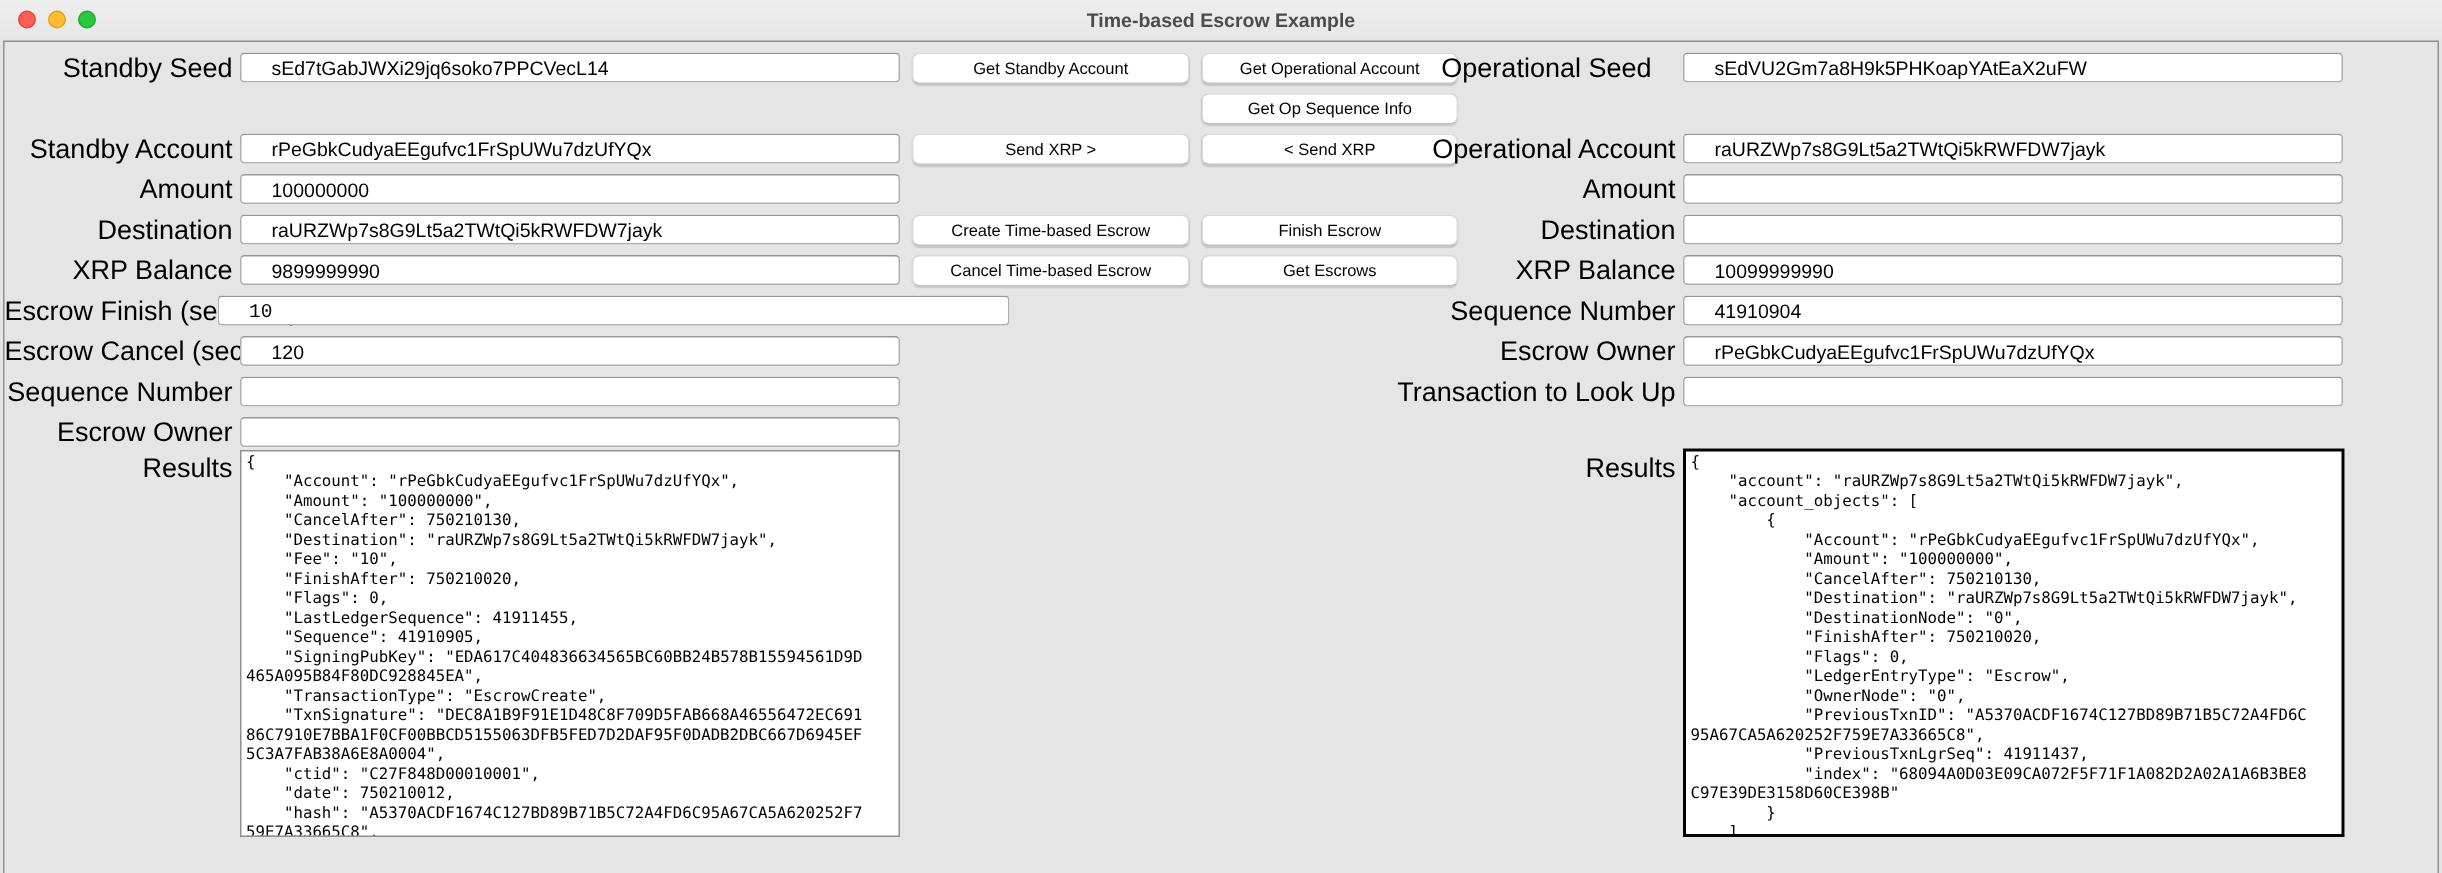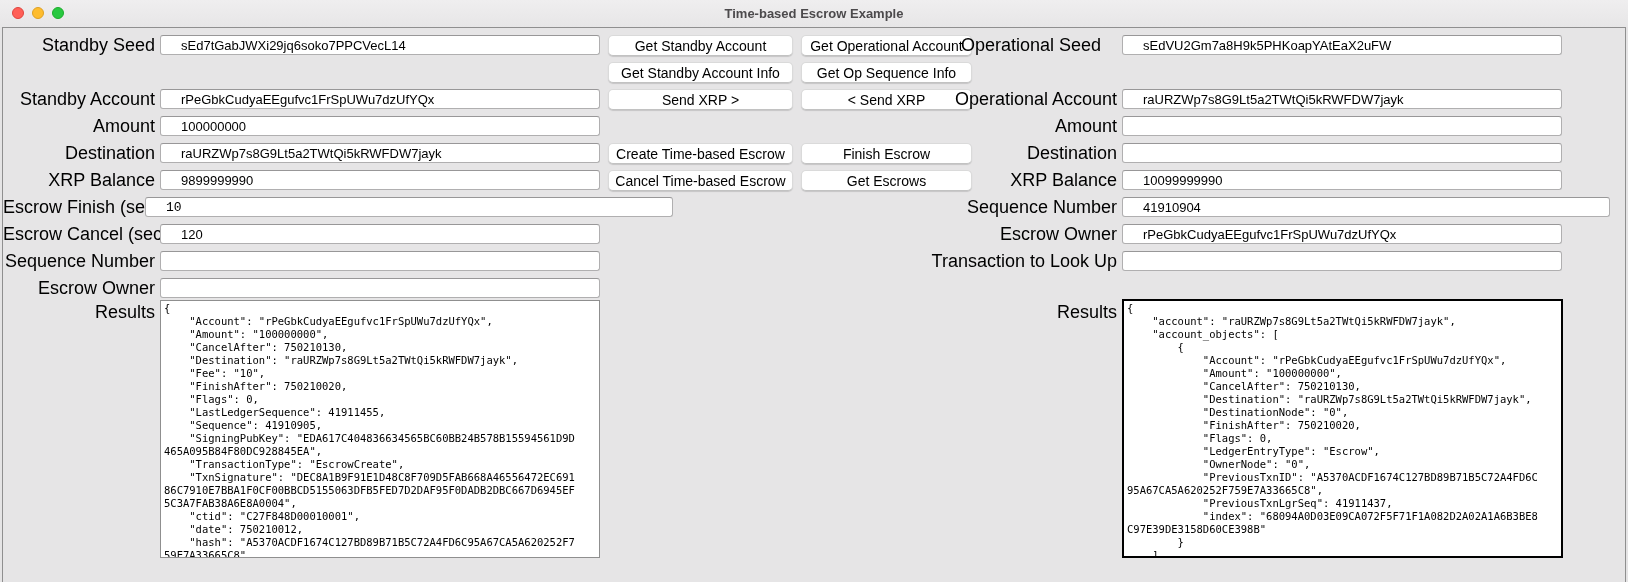--- a/index.html
+++ b/index.html
@@ -33,21 +33,21 @@
     position:absolute;height:20px;box-sizing:border-box;margin:0;
     background:#fff;border:1px solid #b0afb0;border-top-color:#989798;
     border-radius:3px;padding:0 20px;
     font-family:"Liberation Sans",sans-serif;font-size:13px;color:#000;
     outline:none;
   }
   .btn{
     position:absolute;height:21px;box-sizing:border-box;margin:0;
     background:#fff;border:1px solid #dadada;border-bottom-color:#c2c2c2;
     border-radius:5px;box-shadow:0 1px 1px rgba(0,0,0,0.14);
-    font-family:"Liberation Sans",sans-serif;font-size:14px;color:#000;
+    font-family:"Liberation Sans",sans-serif;font-size:11px;color:#000;
     text-align:center;padding:0;cursor:default;
   }
   .results{
     position:absolute;box-sizing:border-box;margin:0;
     background:#fff;border:1px solid #8f8f8f;
     font-family:"DejaVu Sans Mono","Liberation Mono",monospace;
     font-size:10.5px;line-height:13px;color:#000;
     padding:1px 3px;white-space:pre-wrap;word-break:break-all;
     resize:none;overflow:hidden;outline:none;
   }
@@ -112,21 +112,20 @@
 86C7910E7BBA1F0CF00BBCD5155063DFB5FED7D2DAF95F0DADB2DBC667D6945EF
 5C3A7FAB38A6E8A0004",
     "ctid": "C27F848D00010001",
     "date": 750210012,
     "hash": "A5370ACDF1674C127BD89B71B5C72A4FD6C95A67CA5A620252F7
 59E7A33665C8",</textarea>
 
   <button class="btn" style="left:605px;top:7px;width:185px">Get Standby Account</button>
   <button class="btn" style="left:798px;top:7px;width:171px">Get Operational Account</button>
 
-  <button class="btn" style="left:605px;top:34px;width:185px">Get Standby Account Info</button>
   <button class="btn" style="left:798px;top:34px;width:171px">Get Op Sequence Info</button>
 
   <button class="btn" style="left:605px;top:61px;width:185px">Send XRP &gt;</button>
   <button class="btn" style="left:798px;top:61px;width:171px">&lt; Send XRP</button>
 
   <button class="btn" style="left:605px;top:115px;width:185px">Create Time-based Escrow</button>
   <button class="btn" style="left:798px;top:115px;width:171px">Finish Escrow</button>
 
   <button class="btn" style="left:605px;top:142px;width:185px">Cancel Time-based Escrow</button>
   <button class="btn" style="left:798px;top:142px;width:171px">Get Escrows</button>
@@ -140,21 +139,21 @@
   <div class="lbl" style="left:864px;top:88px;width:250px">Amount</div>
   <input class="field" style="left: 1119px; top: 88px; width: 440px;" value="">
 
   <div class="lbl" style="left:864px;top:115px;width:250px">Destination</div>
   <input class="field" style="left: 1119px; top: 115px; width: 440px;" value="">
 
   <div class="lbl" style="left:864px;top:142px;width:250px">XRP Balance</div>
   <input class="field" style="left: 1119px; top: 142px; width: 440px;" value="10099999990">
 
   <div class="lbl" style="left:864px;top:169px;width:250px">Sequence Number</div>
-  <input class="field" style="left: 1119px; top: 169px; width: 488px;" value="41910904">
+  <input class="field" style="left: 1119px; top: 169px; width: 440px;" value="41910904">
 
   <div class="lbl" style="left:864px;top:196px;width:250px">Escrow Owner</div>
   <input class="field" style="left: 1119px; top: 196px; width: 440px;" value="rPeGbkCudyaEEgufvc1FrSpUWu7dzUfYQx">
 
   <div class="lbl" style="left:864px;top:223px;width:250px">Transaction to Look Up</div>
   <input class="field" style="left: 1119px; top: 223px; width: 440px;" value="">
 
   <div class="lbl" style="left:864px;top:274px;width:250px">Results</div>
   <textarea class="results focused" style="left: 1119px; top: 271px; width: 441px; height: 259px;" readonly="">{
     "account": "raURZWp7s8G9Lt5a2TWtQi5kRWFDW7jayk",

